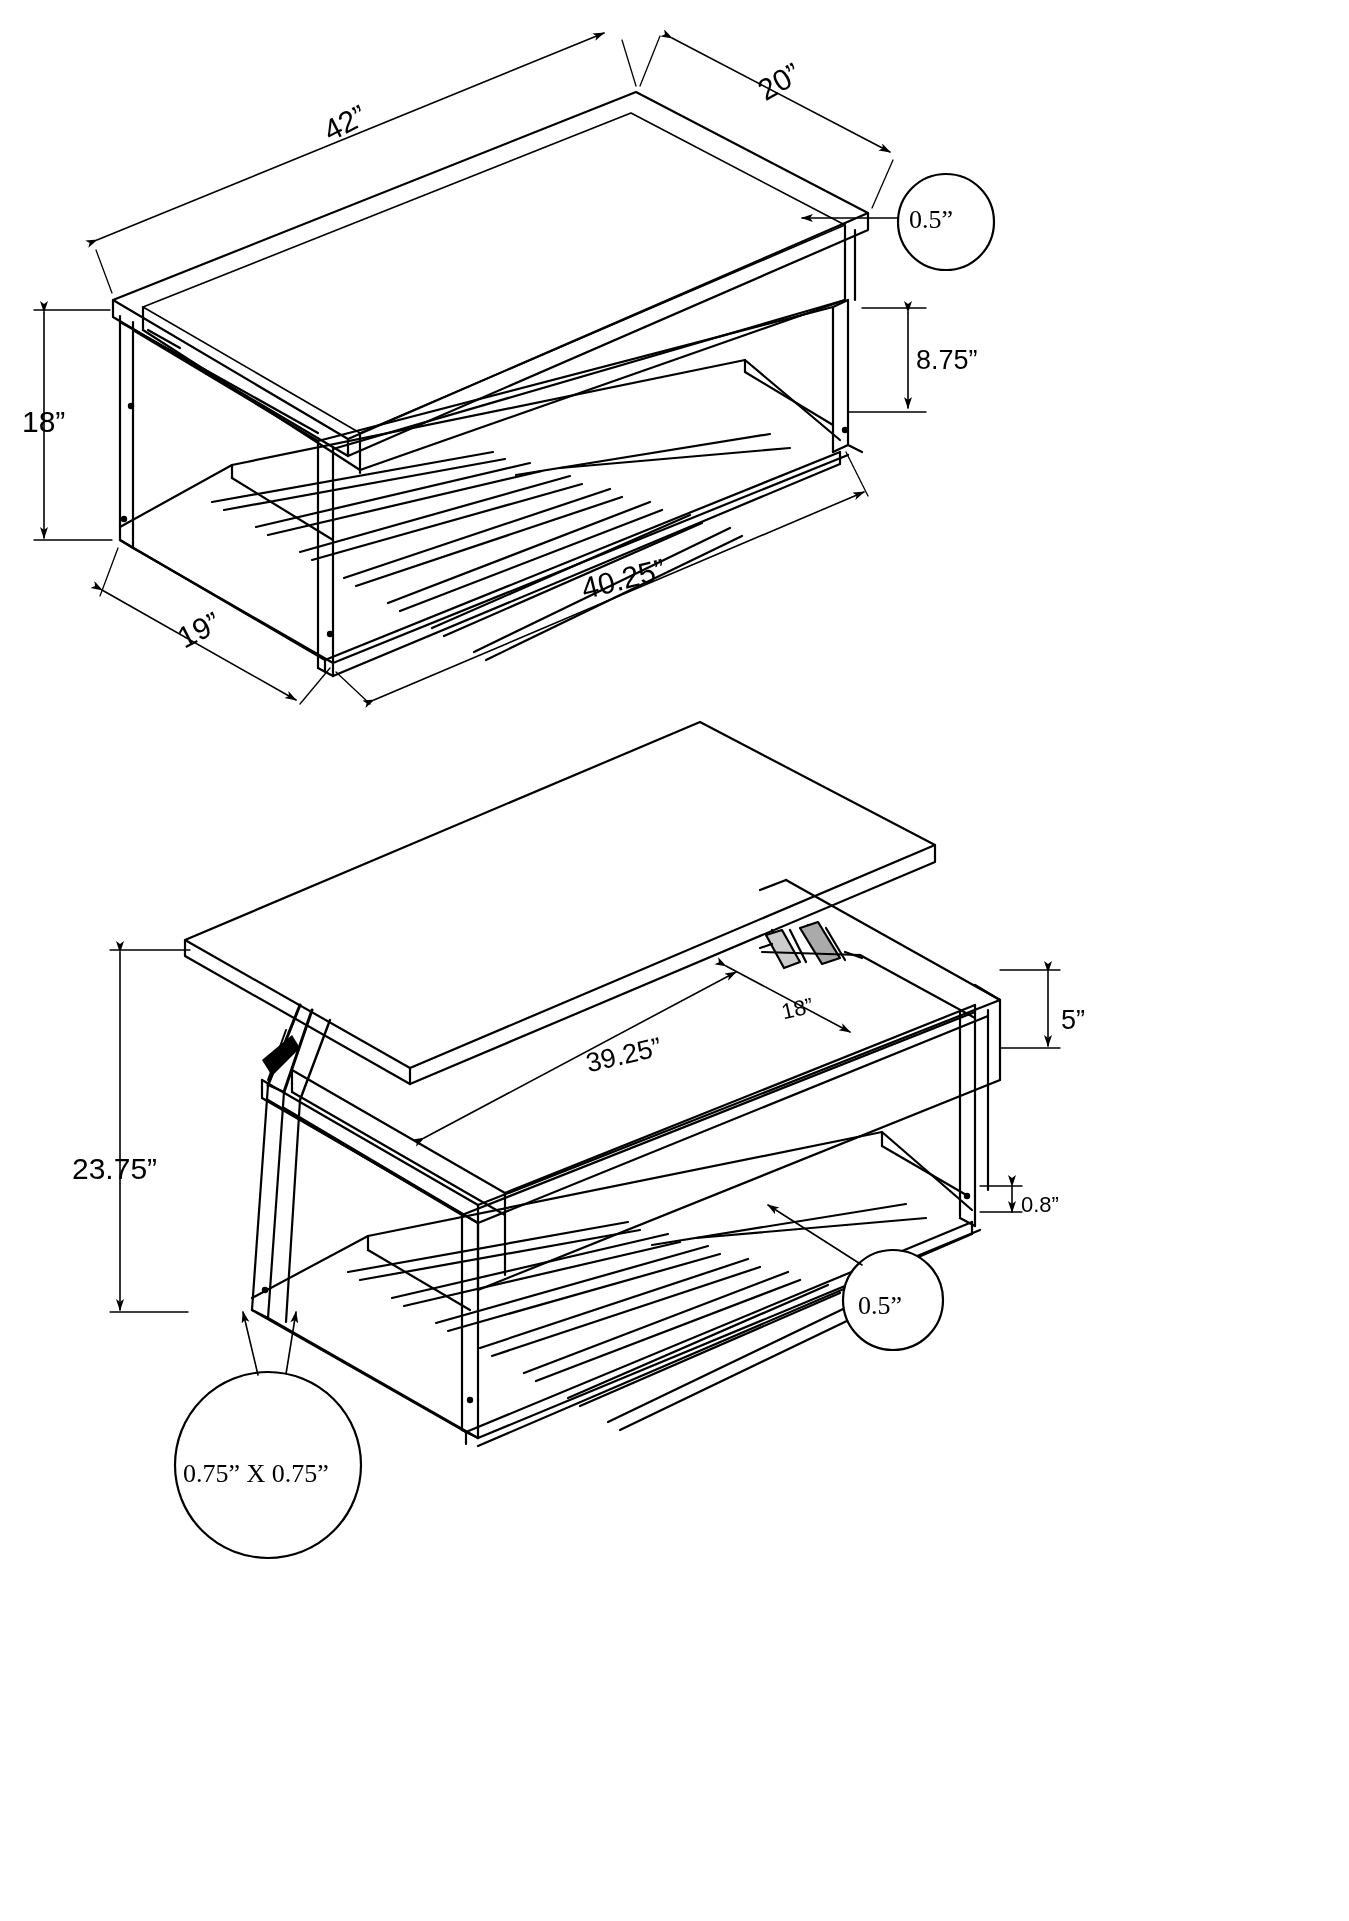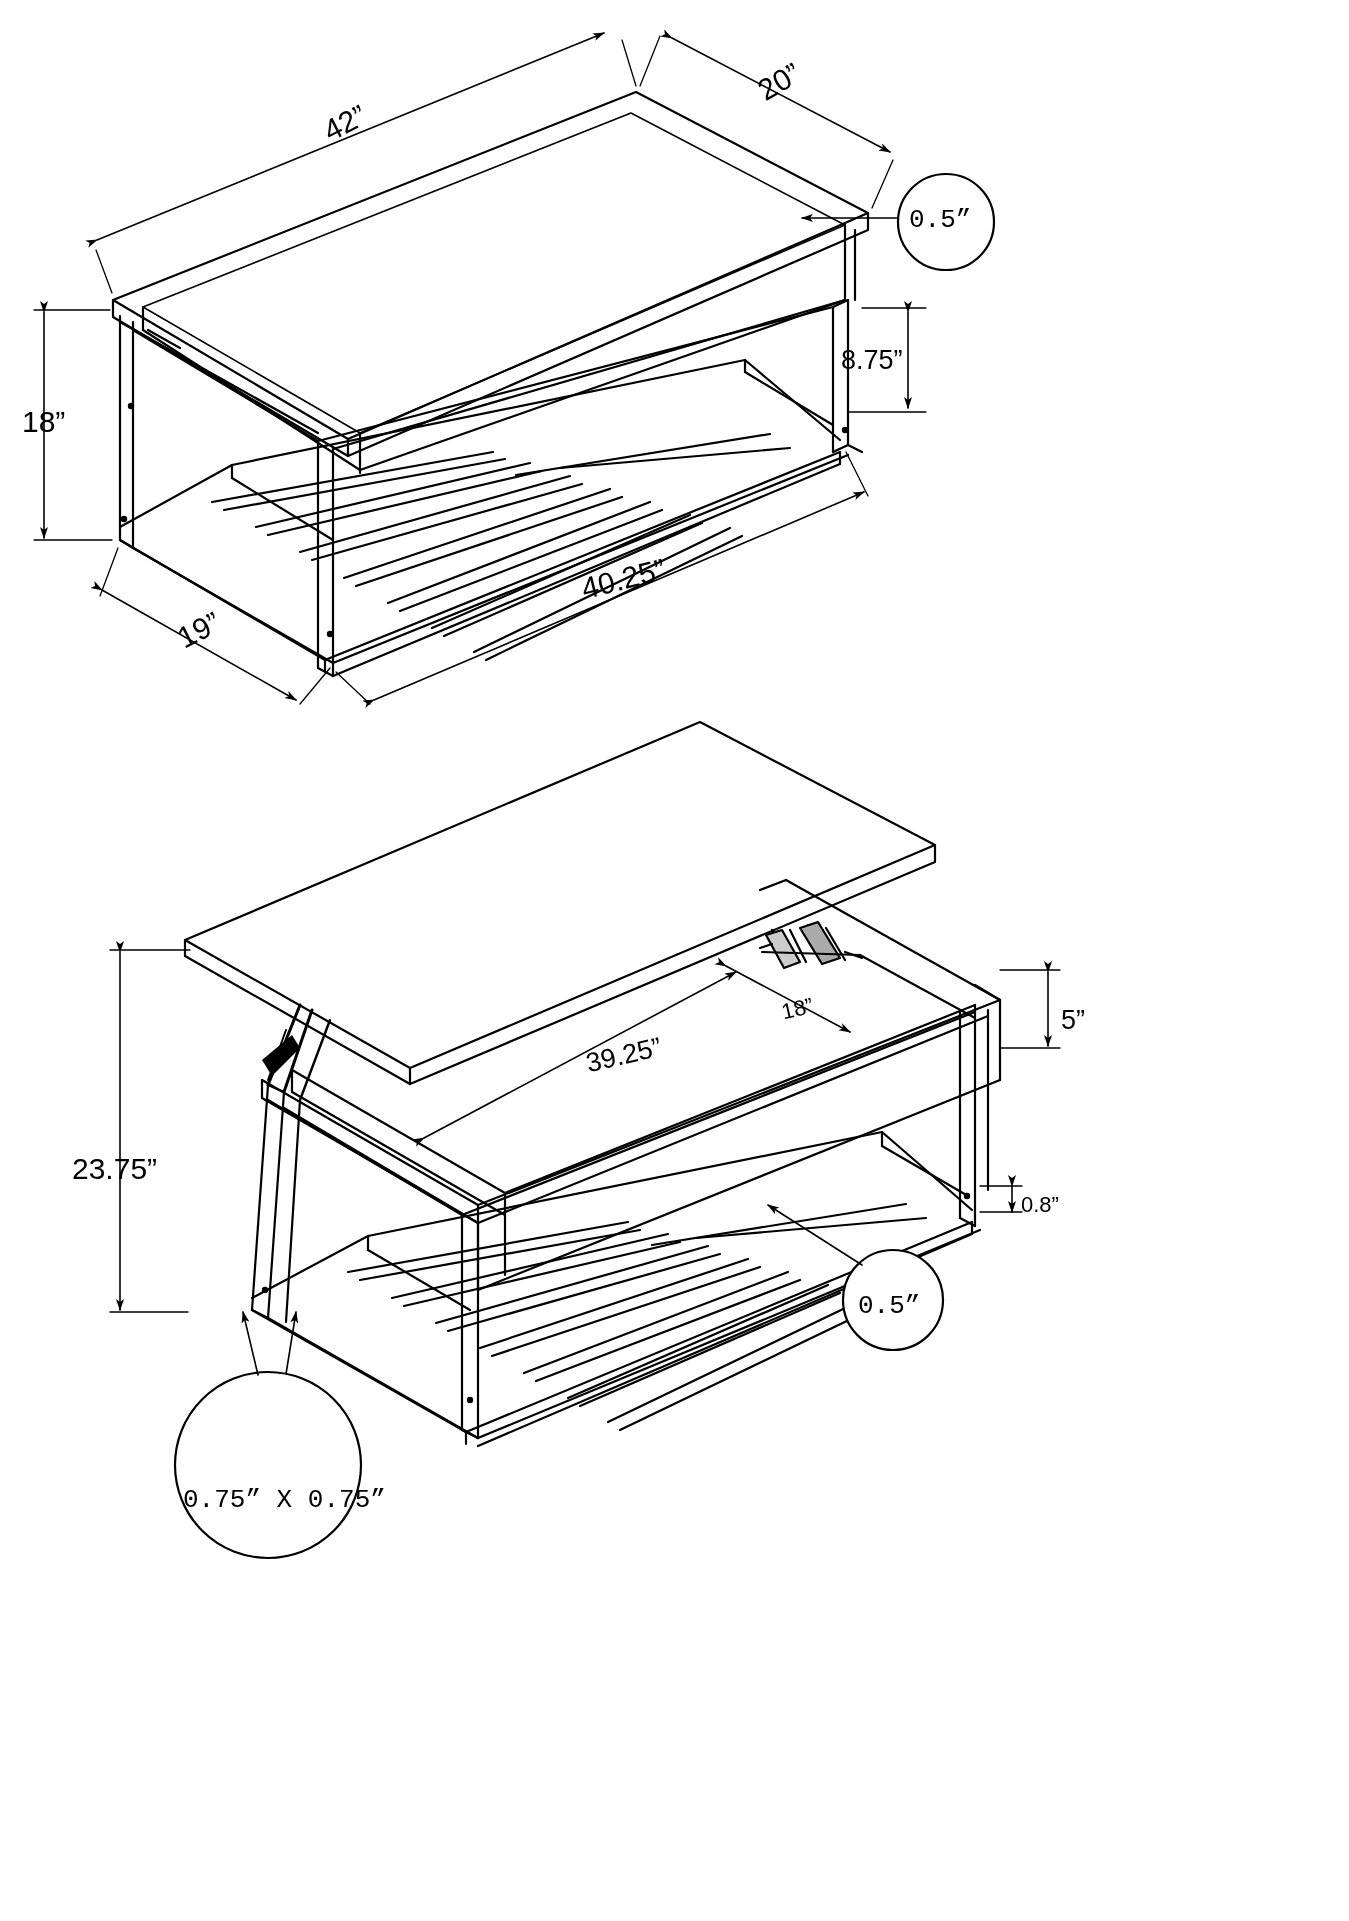--- a/index.html
+++ b/index.html
@@ -2,21 +2,21 @@
 <html><head>
 <meta charset="utf-8">
 <style>
   html,body{margin:0;padding:0;background:#ffffff;}
   body{width:1349px;height:1921px;position:relative;font-family:"Liberation Sans",sans-serif;color:#000;overflow:hidden;}
   #stage{position:absolute;left:0;top:0;width:1349px;height:1921px;}
   svg#drawing{position:absolute;left:0;top:0;width:1349px;height:1921px;}
   .dimlabel{position:absolute;font-family:"Liberation Sans",sans-serif;font-size:27px;color:#000;white-space:nowrap;}
   .dimlabel.big{font-size:30px;}
   .dimlabel.small{font-size:22px;}
-  .bubbletext{position:absolute;font-family:Liberation Mono, monospace;font-size:26px;color:#000;white-space:nowrap;}
+  .bubbletext{position:absolute;font-family:Liberation Serif, serif;font-size:26px;color:#000;white-space:nowrap;}
 </style>
 </head>
 <body>
 
 <div id="stage">
 
 <svg id="drawing" viewBox="0 0 1349 1921">
   <defs>
     <marker id="arrow" markerWidth="13" markerHeight="13" refX="11" refY="4" orient="auto" markerUnits="userSpaceOnUse">
       <path d="M0,0 L12,4 L0,8 L3,4 z" fill="#000"></path>
@@ -249,35 +249,35 @@
     <line x1="286" y1="1374" x2="296" y2="1312" marker-end="url(#arrow)" stroke-width="1.6"></line>
   </g>
 </svg>
 
 <div class="dimlabel big" style="left:318px;top:118px;transform:rotate(-27deg);transform-origin:left top;">42”</div>
 
 <div class="dimlabel big" style="left:752px;top:78px;transform:rotate(-30deg);transform-origin:left top;">20”</div>
 
 <div class="bubbletext" style="left:909px;top:205px;">0.5”</div>
 
-<div class="dimlabel" style="left:841px;top:345px;">8.75”</div>
+<div class="dimlabel" style="left:916px;top:345px;">8.75”</div>
 
 <div class="dimlabel big" style="left:22px;top:405px;">18”</div>
 
 <div class="dimlabel big" style="left:172px;top:625px;transform:rotate(-27deg);transform-origin:left top;">19”</div>
 
 <div class="dimlabel big" style="left:578px;top:573px;transform:rotate(-14deg);transform-origin:left top;">40.25”</div>
 
 <div class="dimlabel big" style="left:72px;top:1152px;">23.75”</div>
 
 <div class="dimlabel small" style="left:779px;top:1000px;transform:rotate(-13deg);transform-origin:left top;">18”</div>
 
 <div class="dimlabel" style="left:583px;top:1049px;transform:rotate(-13deg);transform-origin:left top;">39.25”</div>
 
 <div class="dimlabel" style="left:1061px;top:1005px;">5”</div>
 
 <div class="dimlabel small" style="left:1021px;top:1192px;">0.8”</div>
 
 <div class="bubbletext" style="left:858px;top:1291px;">0.5”</div>
 
-<div class="bubbletext" style="left:183px;top:1459px;margin-top:26px;">0.75” X 0.75”</div>
+<div class="bubbletext" style="left:183px;top:1459px;">0.75” X 0.75”</div>
 
 </div>
 
 </body></html>

